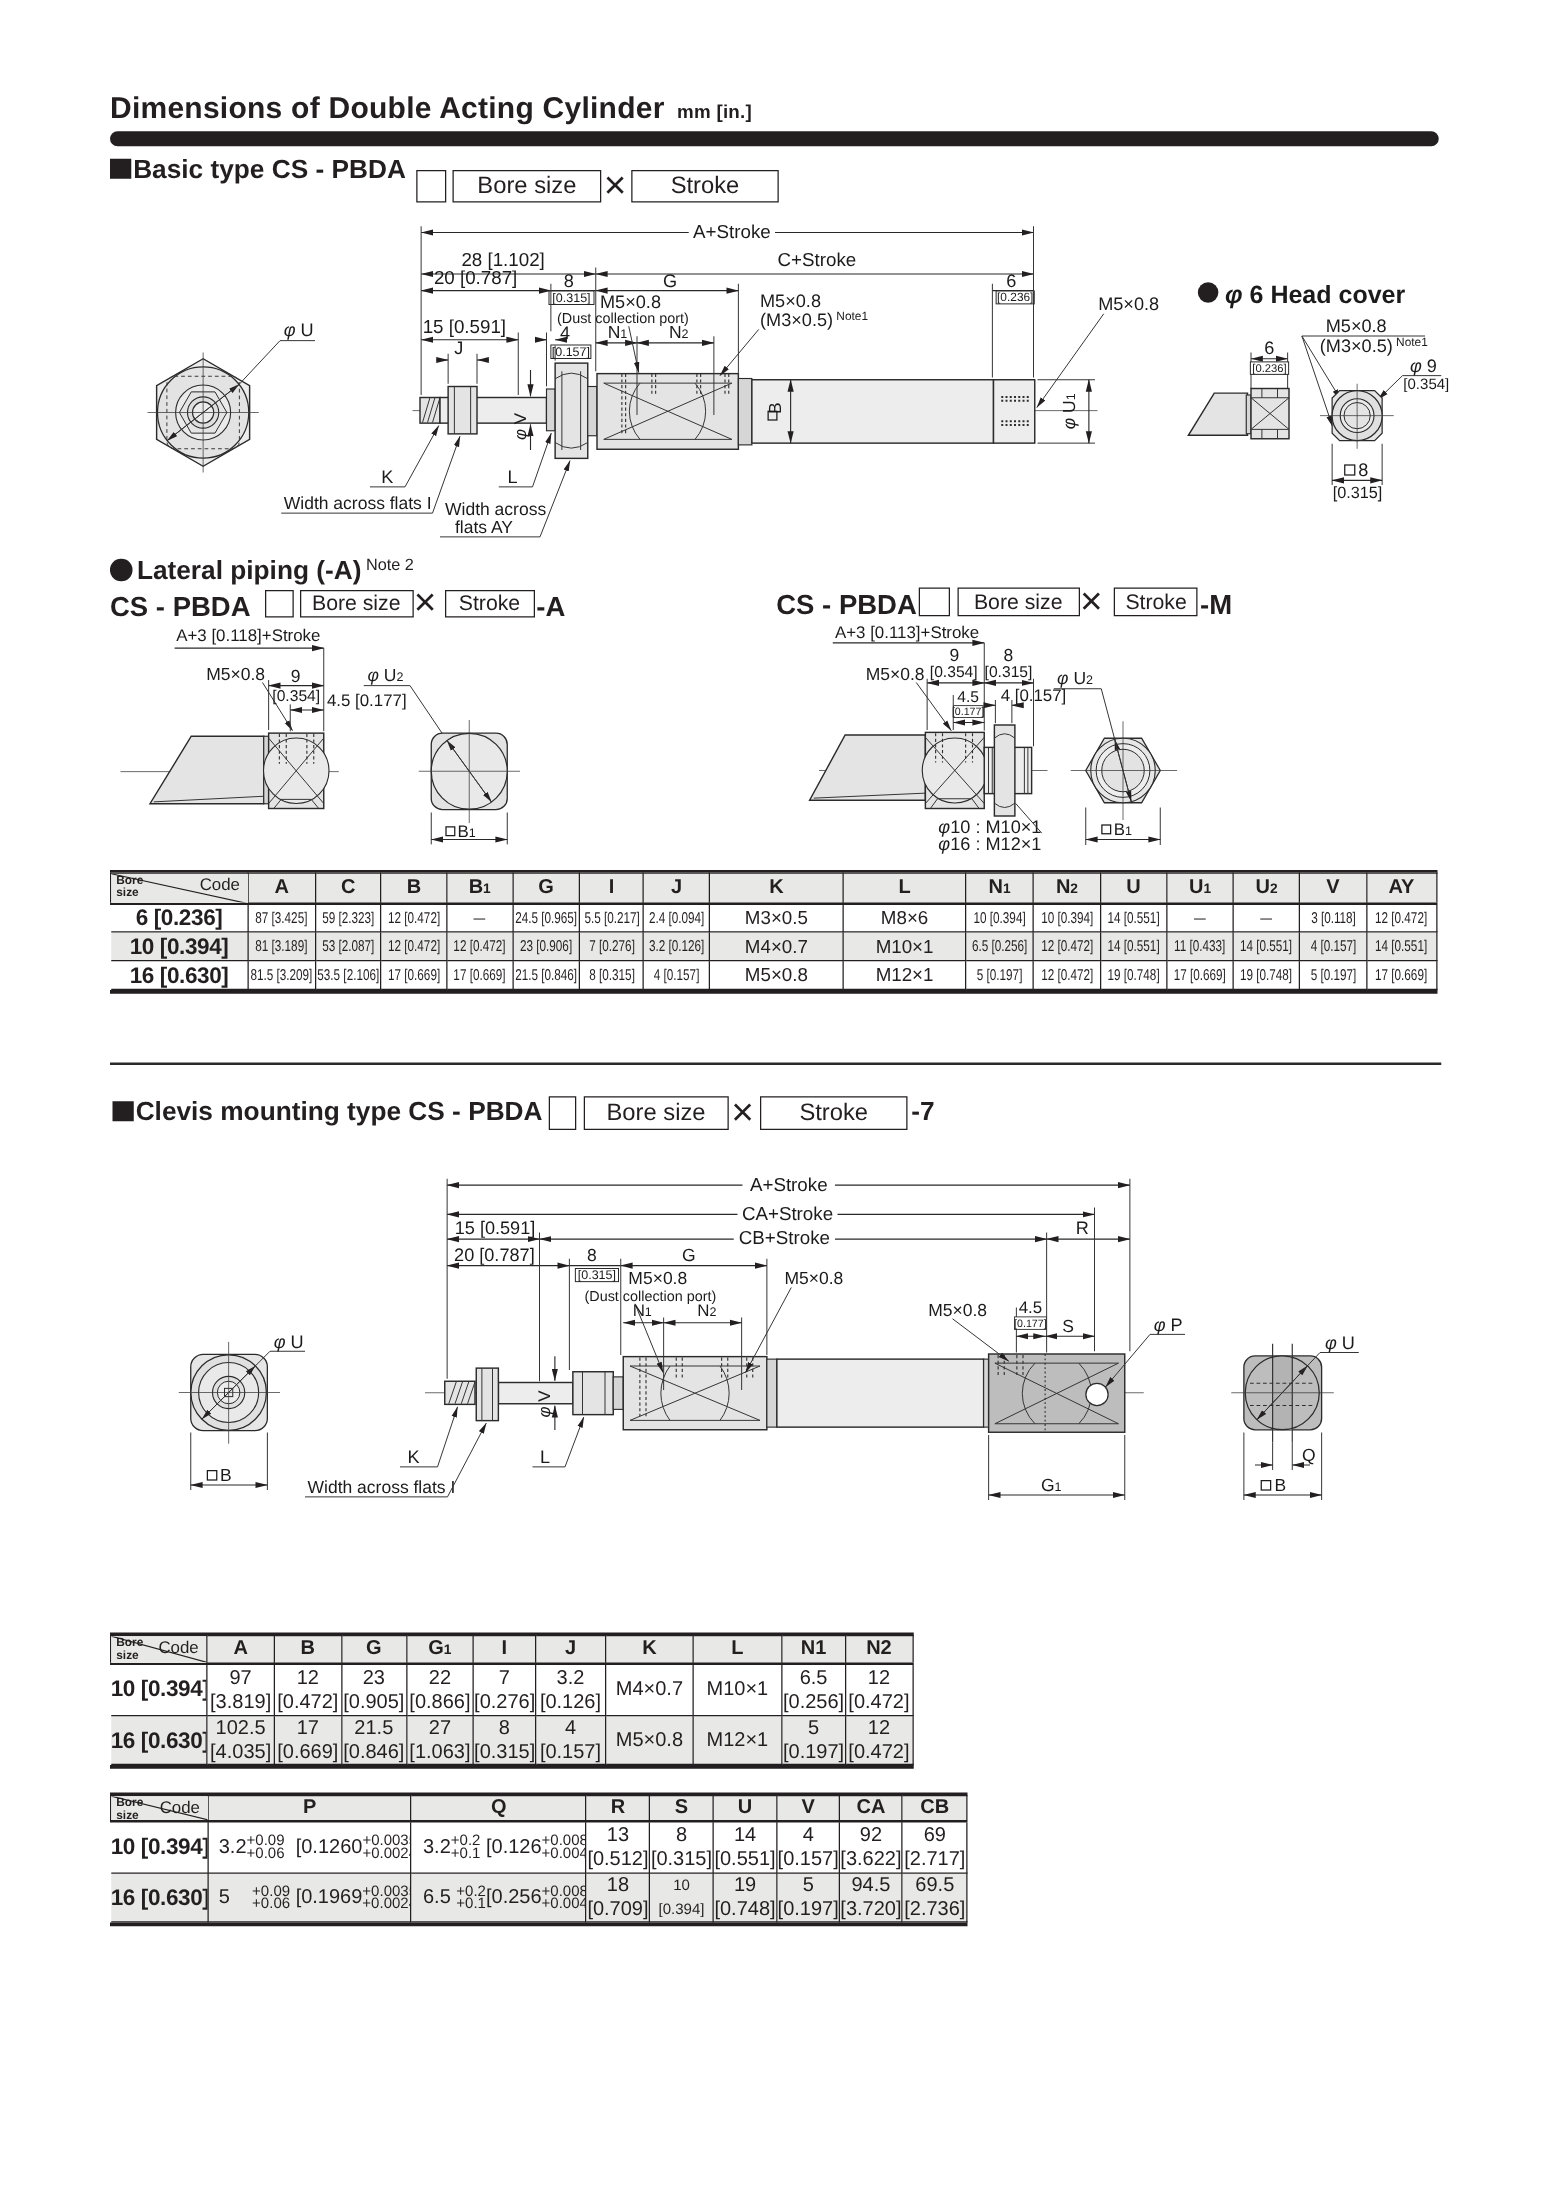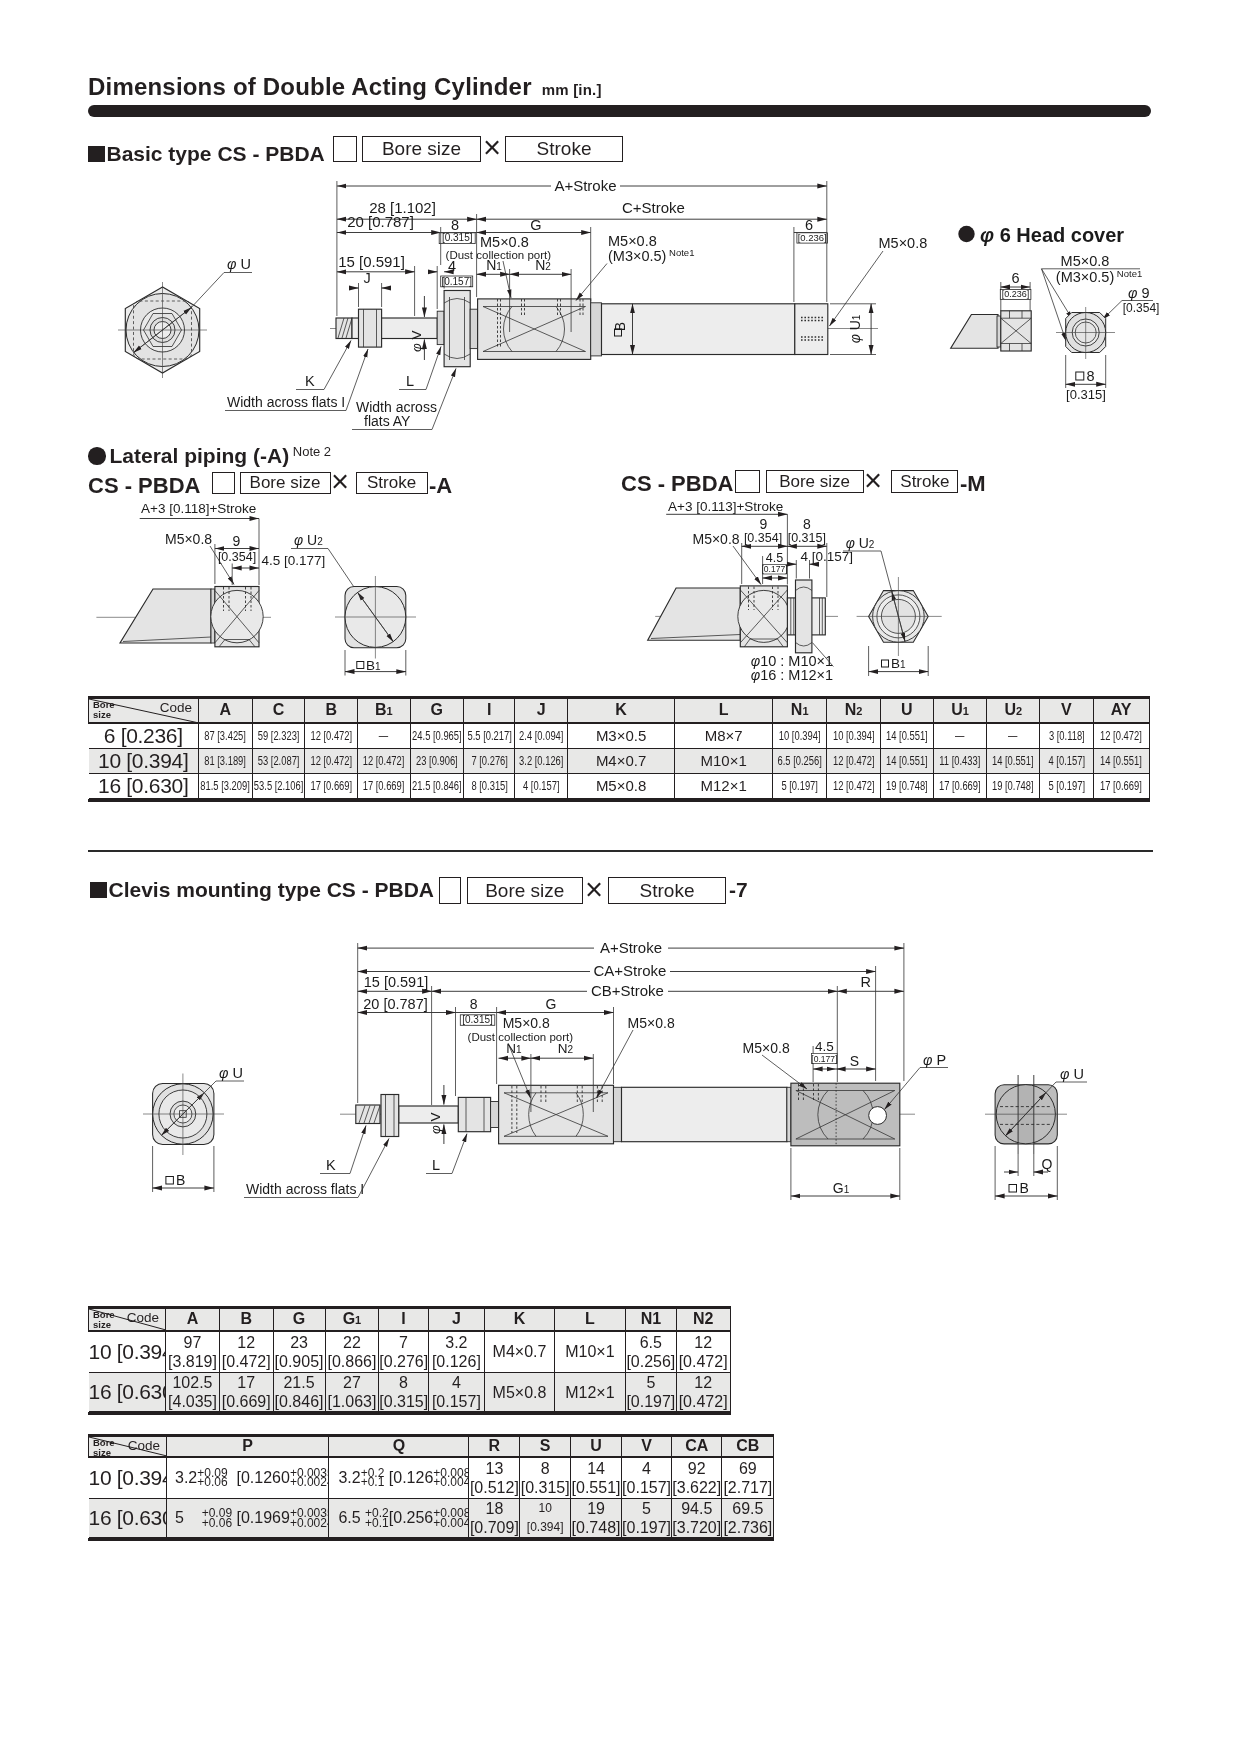--- a/index.html
+++ b/index.html
@@ -9,42 +9,42 @@
 .title .mm{font-size:15px;margin-left:10px}
 .bar{left:88px;top:105px;width:1063px;height:12px;background:#231f20;border-radius:6px}
 .h2{font-size:21px;font-weight:bold}
 .bx{position:absolute;border:1.2px solid #231f20;text-align:center;font-size:19px;color:#231f20}
 .xx{position:absolute;font-size:31px;font-weight:400;line-height:28px}
 .note{font-size:13px;font-weight:400;vertical-align:7px}
 table{border-collapse:collapse;table-layout:fixed}
 td{border:1px solid #231f20;text-align:center;padding:0;overflow:hidden;white-space:nowrap}
 .thead td{background:#e8e8e7;font-weight:bold;font-size:16px}
 .gray td{background:#e8e8e7}
-.rowlab{font-weight:normal;font-size:21px;letter-spacing:-.3px}
+.rowlab{font-weight:bold;font-size:18px;letter-spacing:-.3px}
 .diagcell{position:relative;background:#e8e8e7}
 .bs{position:absolute;left:4px;top:1px;font-size:9.5px;font-weight:bold;line-height:10px;text-align:left}
 .cd{position:absolute;right:6px;top:1px;font-size:13.5px;font-weight:400}
 .sm{font-size:12.5px}
 .cx{width:133.4%;margin-left:-16.7%;transform:scaleX(.75);transform-origin:50% 50%;white-space:nowrap;text-align:center}
 .md{font-size:15px}
 svg text{font-family:"Liberation Sans",sans-serif;fill:#1b1b1b}
 svg .t{stroke:#353535;stroke-width:.8;fill:none}
 svg .d{stroke:#282828;stroke-width:.9;fill:none}
 svg .c{stroke:#3a3a3a;stroke-width:.6;fill:none}
 svg .f1{fill:#e4e4e4;stroke:#2b2b2b;stroke-width:1.15}
 svg .f2{fill:#ededed;stroke:#2b2b2b;stroke-width:1.15}
 svg .f3{fill:#d6d6d6;stroke:#2b2b2b;stroke-width:.9}
 svg .fd{fill:#bdbdbd;stroke:#2b2b2b;stroke-width:1.15}
 .tol{display:inline-block;font-size:12px;line-height:9.5px;text-align:left;vertical-align:middle;letter-spacing:0}
 </style></head>
 <body>
 <div id="page">
 <div class="abs title">Dimensions of Double Acting Cylinder<span class="mm">mm [in.]</span></div>
 <div class="abs bar"></div>
-<div class="abs h2" style="left:88px;top:142px"><span style="display:inline-block;width:16.5px;height:16.5px;background:#231f20;margin-right:2px;vertical-align:-1px"></span>Basic type CS - PBDA</div>
+<div class="abs h2" style="left:88px;top:124px"><span style="display:inline-block;width:16.5px;height:16.5px;background:#231f20;margin-right:2px;vertical-align:-1px"></span>Basic type CS - PBDA</div>
 <div class="bx" style="left:333px;top:136px;width:24px;height:26px"></div>
 <div class="bx" style="left:362px;top:136px;width:119px;height:26px;line-height:24px">Bore size</div>
 <div class="xx" style="left:483px;top:134px">×</div>
 <div class="bx" style="left:505px;top:136px;width:118px;height:26px;line-height:24px">Stroke</div>
 <svg class="abs" style="left:85px;top:172px" width="1105" height="268" viewBox="85 172 1105 268">
 <defs>
         <marker id="ar" viewBox="0 0 10 6" refX="9.6" refY="3" markerWidth="11" markerHeight="6.6" orient="auto-start-reverse">
           <path d="M10,3 L0,0.5 L0,5.5 Z" fill="#231f20"></path>
         </marker>
       </defs>
@@ -432,21 +432,21 @@
             <td class="sm">
               <div class="cx">24.5 [0.965]</div>
             </td>
             <td class="sm">
               <div class="cx">5.5 [0.217]</div>
             </td>
             <td class="sm">
               <div class="cx">2.4 [0.094]</div>
             </td>
             <td class="md">M3×0.5</td>
-            <td class="md">M8×7</td>
+            <td class="md">M8×6</td>
             <td class="sm">
               <div class="cx">10 [0.394]</div>
             </td>
             <td class="sm">
               <div class="cx">10 [0.394]</div>
             </td>
             <td class="sm">
               <div class="cx">14 [0.551]</div>
             </td>
             <td class="sm">

